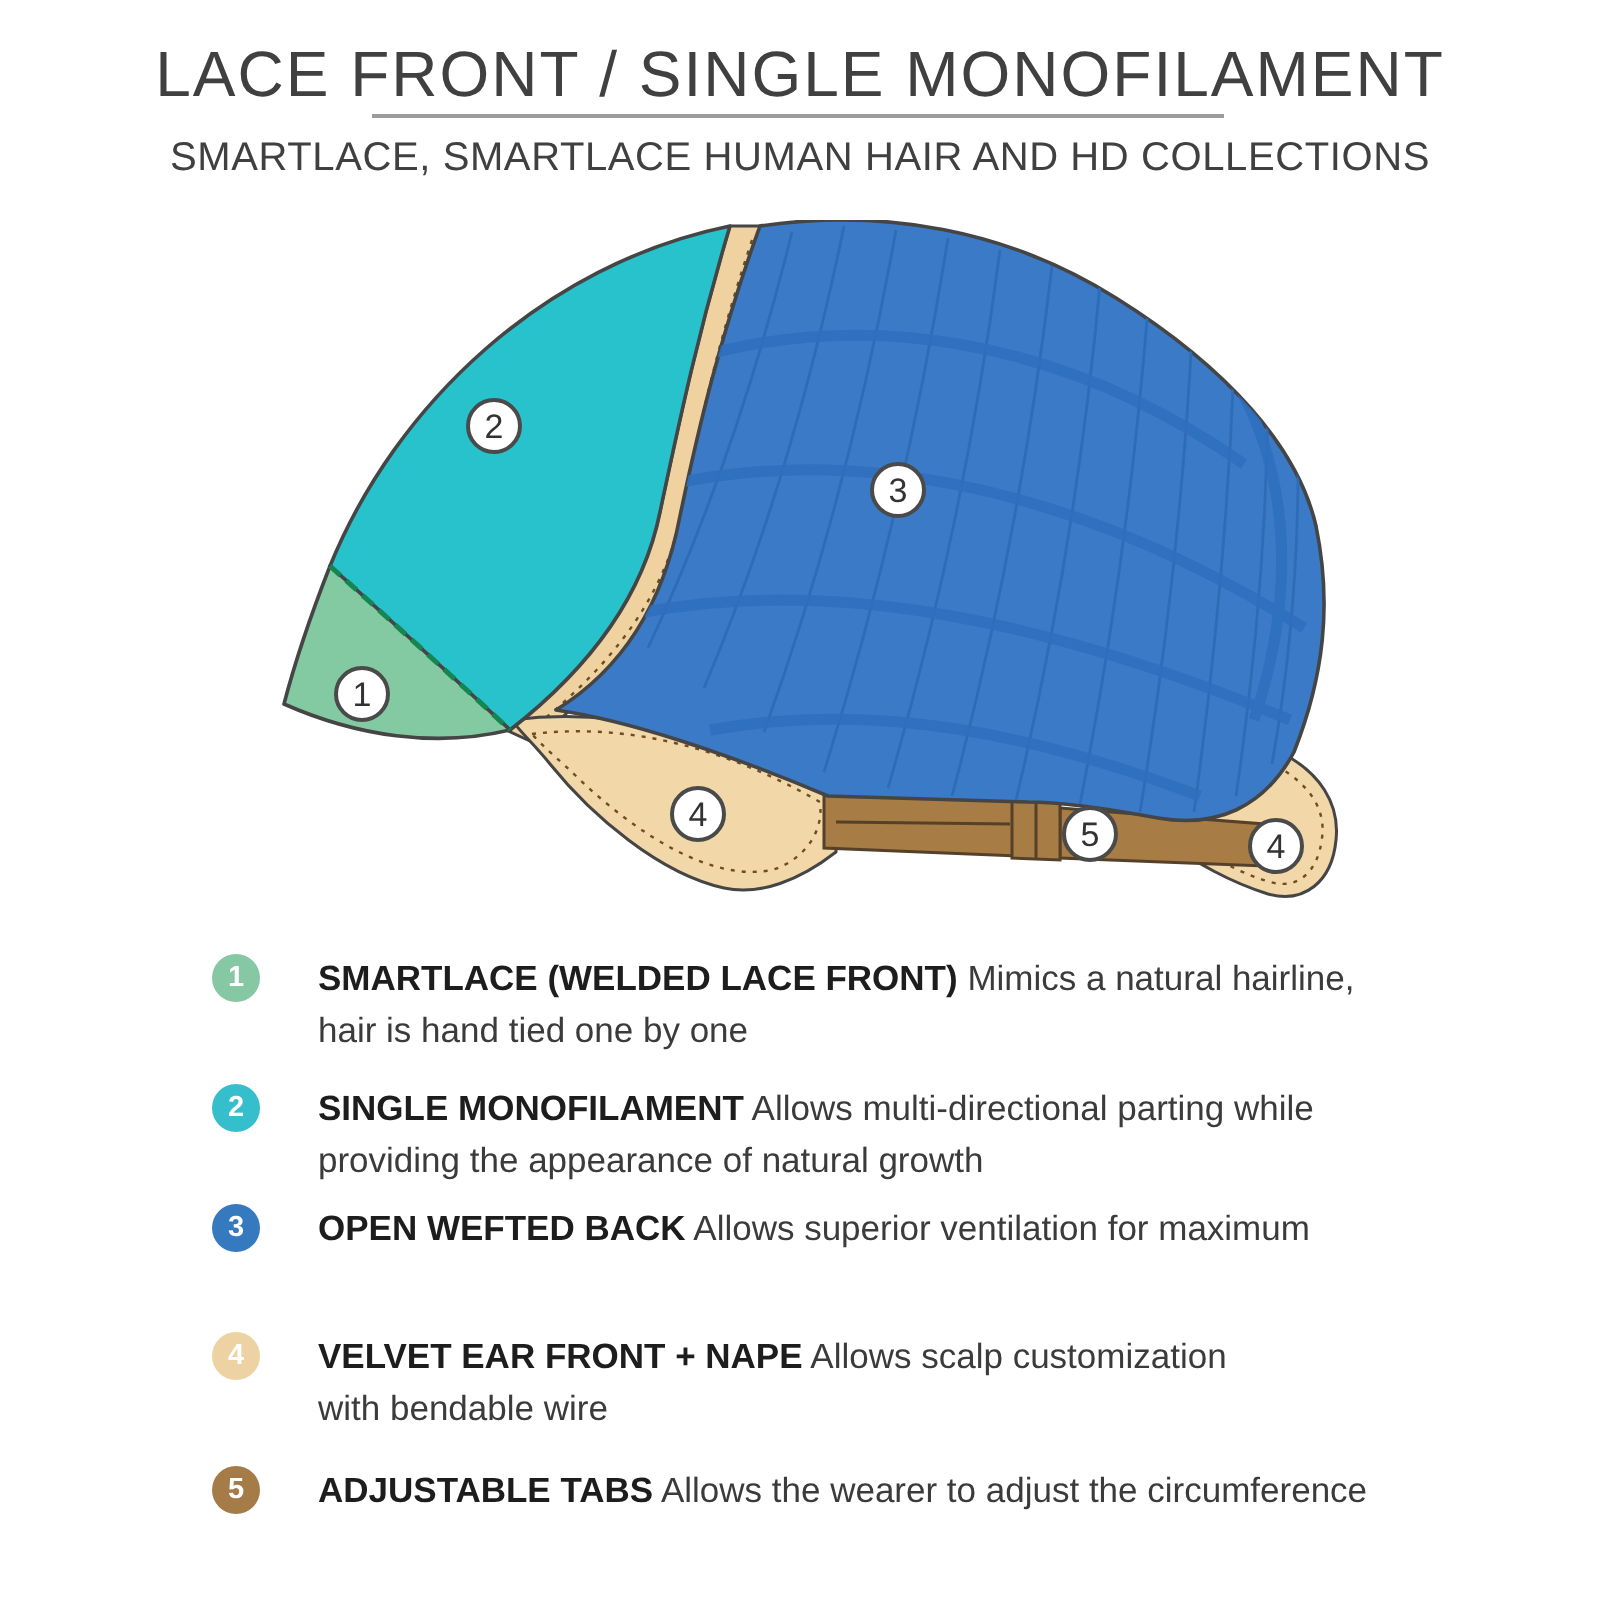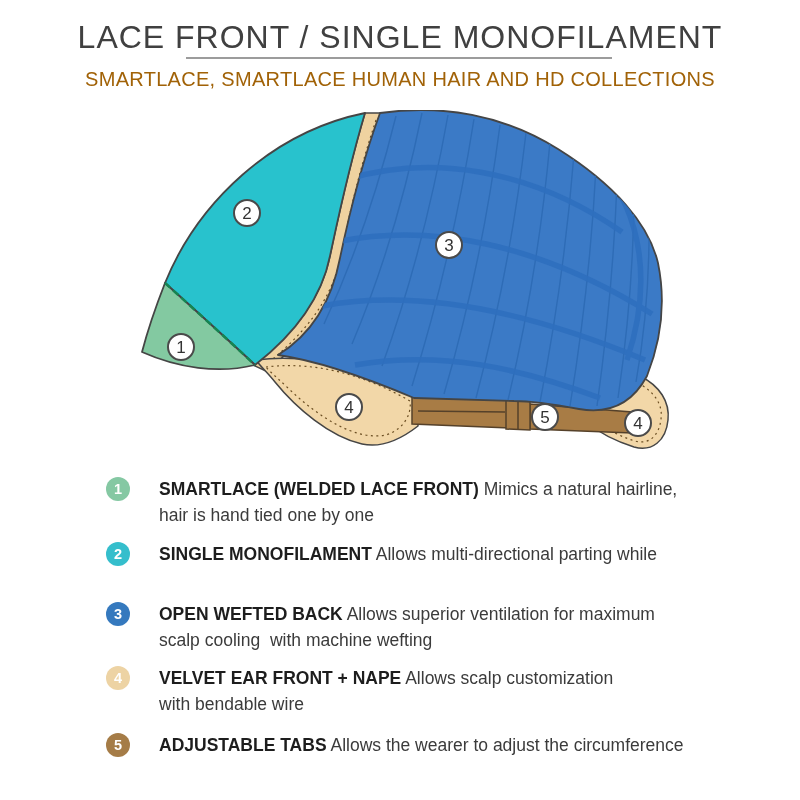--- a/index.html
+++ b/index.html
@@ -2,21 +2,21 @@
 <html><head>
 <meta charset="utf-8">
 <style>
   html,body{margin:0;padding:0;background:#ffffff;}
   .page{position:relative;width:768px;height:800px;background:#ffffff;overflow:hidden;
         font-family:"Liberation Sans","DejaVu Sans",sans-serif;}
   .title{position:absolute;top:19px;left:0;width:800px;text-align:center;
          font-size:32px;letter-spacing:1px;color:#404040;font-weight:400;}
   .title-rule{position:absolute;top:57px;left:186px;width:426px;height:2px;background:#9c9c9c;}
   .subtitle{position:absolute;top:68px;left:0;width:800px;text-align:center;
-            font-size:20px;letter-spacing:.3px;color:#a16207;font-weight:400;}
+            font-size:20px;letter-spacing:.3px;color:#404040;font-weight:400;}
   .diagram{position:absolute;top:110px;left:100px;width:600px;height:356px;}
   .legend{position:absolute;left:106px;top:0;width:640px;}
   .lgd-row{position:absolute;display:flex;align-items:flex-start;}
   .lgd-badge{flex:0 0 auto;width:24px;height:24px;border-radius:50%;margin-top:1px;
              display:flex;align-items:center;justify-content:center;
              color:#ffffff;font-size:14.5px;font-weight:700;}
   .lgd-text{margin-left:29px;width:570px;font-size:17.5px;line-height:26px;color:#3b3b3b;}
   .lgd-text b{color:#1d1d1d;font-weight:700;}
   .lgd-line2{white-space:pre-wrap;}
   svg text.callout-num{font-family:"Liberation Sans","DejaVu Sans",sans-serif;
@@ -119,28 +119,28 @@
       <div class="lgd-text">
         <div><b>SMARTLACE (WELDED LACE FRONT)</b><span> Mimics a natural hairline,</span></div>
         <div class="lgd-line2">hair is hand tied one by one</div>
       </div>
     </div>
 
     <div class="lgd-row" style="top:541px">
       <div class="lgd-badge" style="background-color: rgb(53, 190, 204);">2</div>
       <div class="lgd-text">
         <div><b>SINGLE MONOFILAMENT</b><span> Allows multi-directional parting while</span></div>
+        <div class="lgd-line2">providing the appearance of natural growth</div>
       </div>
     </div>
 
     <div class="lgd-row" style="top:601px">
       <div class="lgd-badge" style="background-color: rgb(53, 121, 190);">3</div>
       <div class="lgd-text">
         <div><b>OPEN WEFTED BACK</b><span> Allows superior ventilation for maximum</span></div>
-        <div class="lgd-line2">scalp cooling  with machine wefting</div>
       </div>
     </div>
 
     <div class="lgd-row" style="top:665px">
       <div class="lgd-badge" style="background-color: rgb(237, 211, 164);">4</div>
       <div class="lgd-text">
         <div><b>VELVET EAR FRONT + NAPE</b><span> Allows scalp customization</span></div>
         <div class="lgd-line2">with bendable wire</div>
       </div>
     </div>

